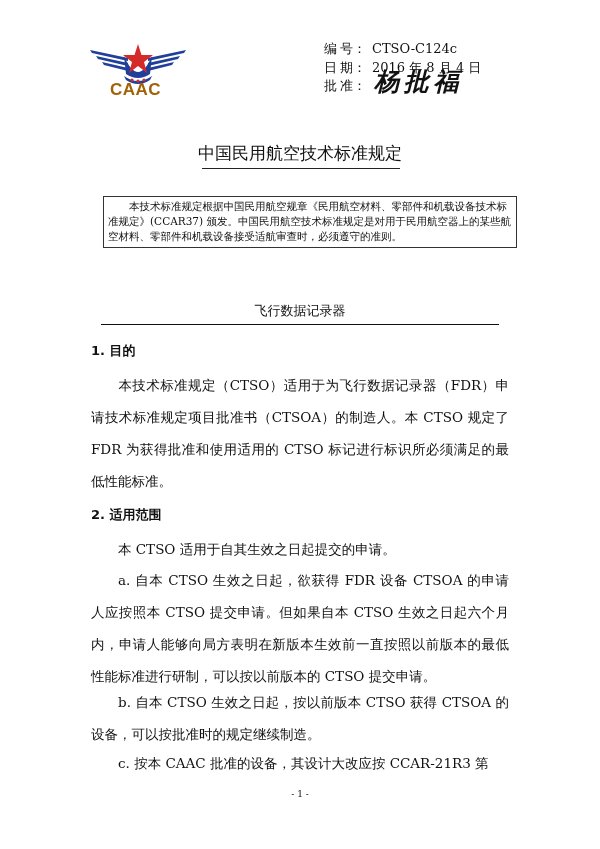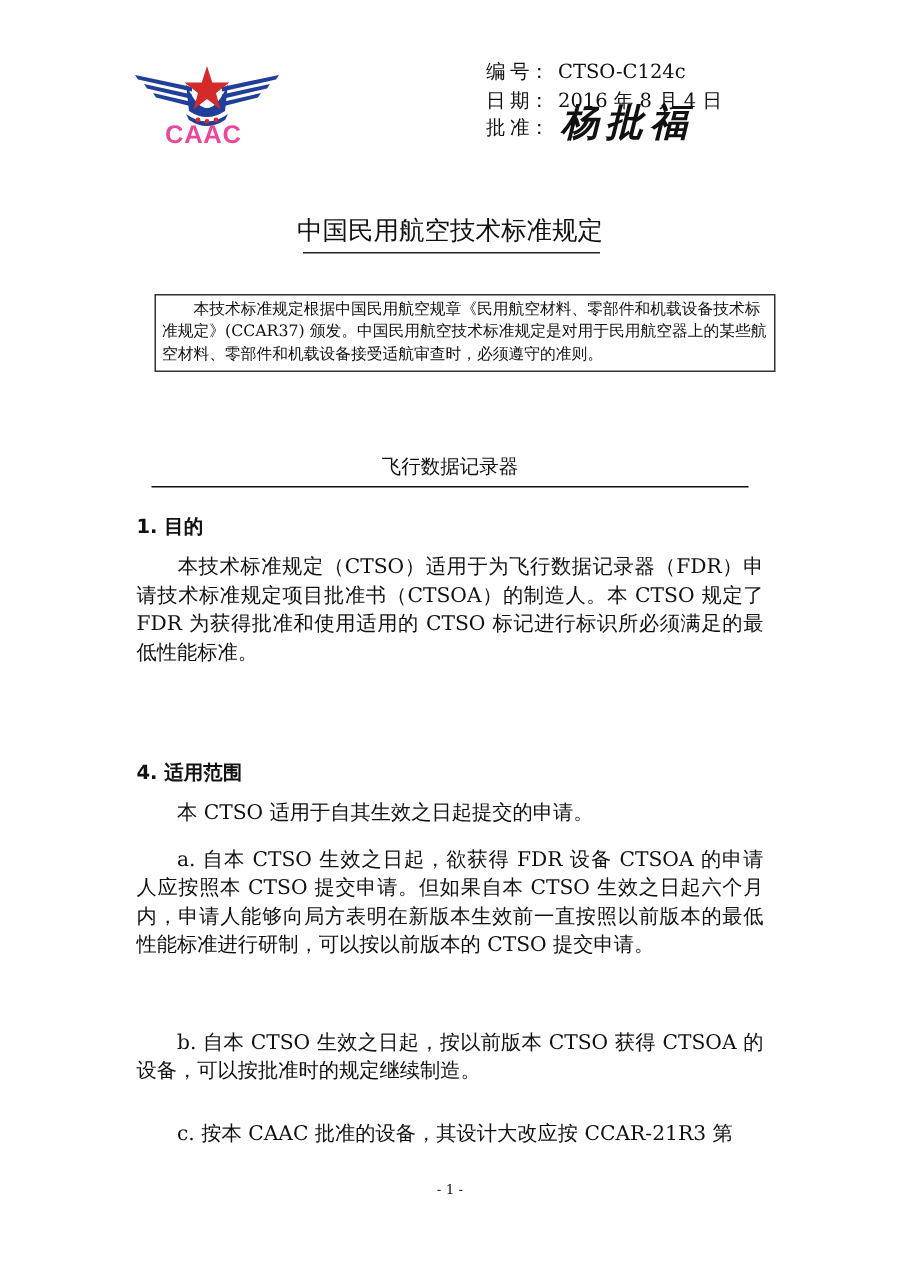--- a/index.html
+++ b/index.html
@@ -1,35 +1,35 @@
 <!DOCTYPE html>
 <html><head>
 <meta charset="utf-8">
 <style>
   html, body { margin:0; padding:0; background:#fff; }
   body { width:600px; height:849px; position:relative; overflow:hidden;
          font-family:"DejaVu Serif","Liberation Serif",serif; color:#111; }
   .logo { position:absolute; left:88px; top:38px; width:100px; height:66px; }
   .logo-text { position:absolute; left:110px; top:80px; font-family:"Liberation Sans",sans-serif;
-               font-weight:bold; font-size:17px; color:#ec4899; letter-spacing:0.5px; }
+               font-weight:bold; font-size:17px; color:#a16207; letter-spacing:0.5px; }
   .meta { position:absolute; left:324px; top:40px; font-size:13px; line-height:18.5px; }
   .meta-row { white-space:nowrap; display:flex; }
   .meta-label { display:inline-block; width:48px; }
   .meta-label.spread { display:inline-flex; justify-content:space-between; width:42px; margin-right:6px; }
   .sig { font-family:"DejaVu Serif",serif; font-style:italic; font-size:25px; font-weight:bold; margin-left:2px; margin-top:-4px; letter-spacing:-2px; }
   .title { position:absolute; left:0; width:600px; top:142px; text-align:center;
            font-family:"DejaVu Sans","Liberation Sans",sans-serif; font-size:17px; }
   .title-rule { position:absolute; left:202px; width:198px; top:168px; border-top:1.5px solid #222; }
   .preamble { position:absolute; left:103px; top:196px; width:404px; border:1.5px solid #333;
               font-size:10.5px; line-height:15px; padding:2px 4px 3px 4px; }
   .subject { position:absolute; left:0; width:600px; top:302px; text-align:center;
              font-family:"DejaVu Sans","Liberation Sans",sans-serif; font-size:13px; }
   .subject-rule { position:absolute; left:101px; width:398px; top:324px; border-top:1.5px solid #111; }
   .section { position:absolute; left:91px; font-family:"DejaVu Sans","Liberation Sans",sans-serif; font-size:13px;font-weight:bold; }
-  .para { position:absolute; left:91px; width:418px; font-size:13.5px; line-height:19px; text-align:justify; }
+  .para { position:absolute; left:91px; width:418px; font-size:13.5px; line-height:32px; text-align:justify; }
   .para .indent { display:inline-block; width:27px; }
   .pagenum { position:absolute; left:0; width:600px; top:789px; text-align:center; font-size:9px; }
 </style>
 </head>
 <body>
 
 <div>
   <svg class="logo" viewBox="0 0 100 66">
     <g fill="#1f3f9a">
       <path d="M2 12 L40 20 L40 23 L4 15 Z"></path>
@@ -83,21 +83,21 @@
 </div>
 
 <div class="subject">飞行数据记录器</div>
 <div class="subject-rule"></div>
 
 <div class="section" style="top:342px">1. 目的</div>
 <div class="para" style="top:369px">
   <span class="indent"></span><span>本技术标准规定（CTSO）适用于为飞行数据记录器（FDR）申请技术标准规定项目批准书（CTSOA）的制造人。本 CTSO 规定了 FDR 为获得批准和使用适用的 CTSO 标记进行标识所必须满足的最低性能标准。</span>
 </div>
 
-<div class="section" style="top:506px">4. 适用范围</div>
+<div class="section" style="top:506px">2. 适用范围</div>
 <div class="para" style="top:533px">
   <span class="indent"></span><span>本 CTSO 适用于自其生效之日起提交的申请。</span>
 </div>
 <div class="para" style="top:564px">
   <span class="indent"></span><span>a. 自本 CTSO 生效之日起，欲获得 FDR 设备 CTSOA 的申请人应按照本 CTSO 提交申请。但如果自本 CTSO 生效之日起六个月内，申请人能够向局方表明在新版本生效前一直按照以前版本的最低性能标准进行研制，可以按以前版本的 CTSO 提交申请。</span>
 </div>
 <div class="para" style="top:686px">
   <span class="indent"></span><span>b. 自本 CTSO 生效之日起，按以前版本 CTSO 获得 CTSOA 的设备，可以按批准时的规定继续制造。</span>
 </div>
 <div class="para" style="top:747px">

